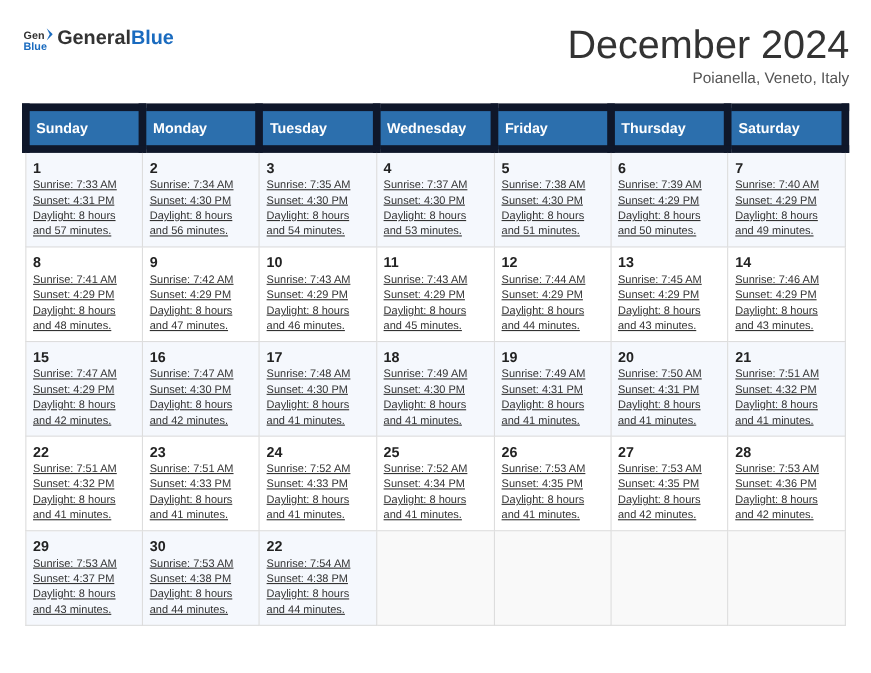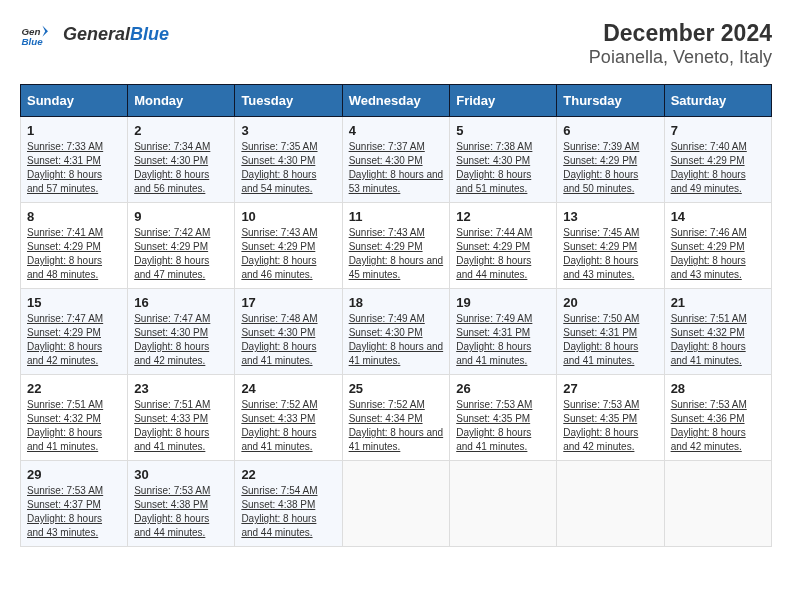--- a/index.html
+++ b/index.html
@@ -12,52 +12,51 @@
     }
     .header {
       display: flex;
       justify-content: space-between;
       align-items: flex-start;
       margin-bottom: 16px;
     }
     .logo {
       display: flex;
       align-items: center;
-      gap: 15px;
-      font-style: italic;
+      gap: 4px;
     }
     .logo-icon {
       width: 28px;
       height: 28px;
     }
     .title-block {
       text-align: right;
     }
     .month-title {
-      font-size: 23px;
-      font-weight: bold;
+      font-size: 36px;
+      font-weight: normal;
       color: #333;
     }
     .location-subtitle {
-      font-size: 18px;
+      font-size: 14px;
       color: #555;
     }
     .calendar-table {
       width: 100%;
       border-collapse: collapse;
       font-size: 11px;
     }
     .calendar-table thead tr th {
       background-color: #2c6fad;
       color: #fff;
       padding: 8px 6px;
       text-align: left;
       font-size: 13px;
       font-weight: bold;
-      border: 1px solid #0f172a;
+      border: 7px solid #0f172a;
     }
     .calendar-table tbody tr td {
       vertical-align: top;
       padding: 6px;
       border: 1px solid #ddd;
       background: #fff;
       width: 108px;
       height: 78px;
     }
     .calendar-table tbody tr:nth-child(odd) td {

